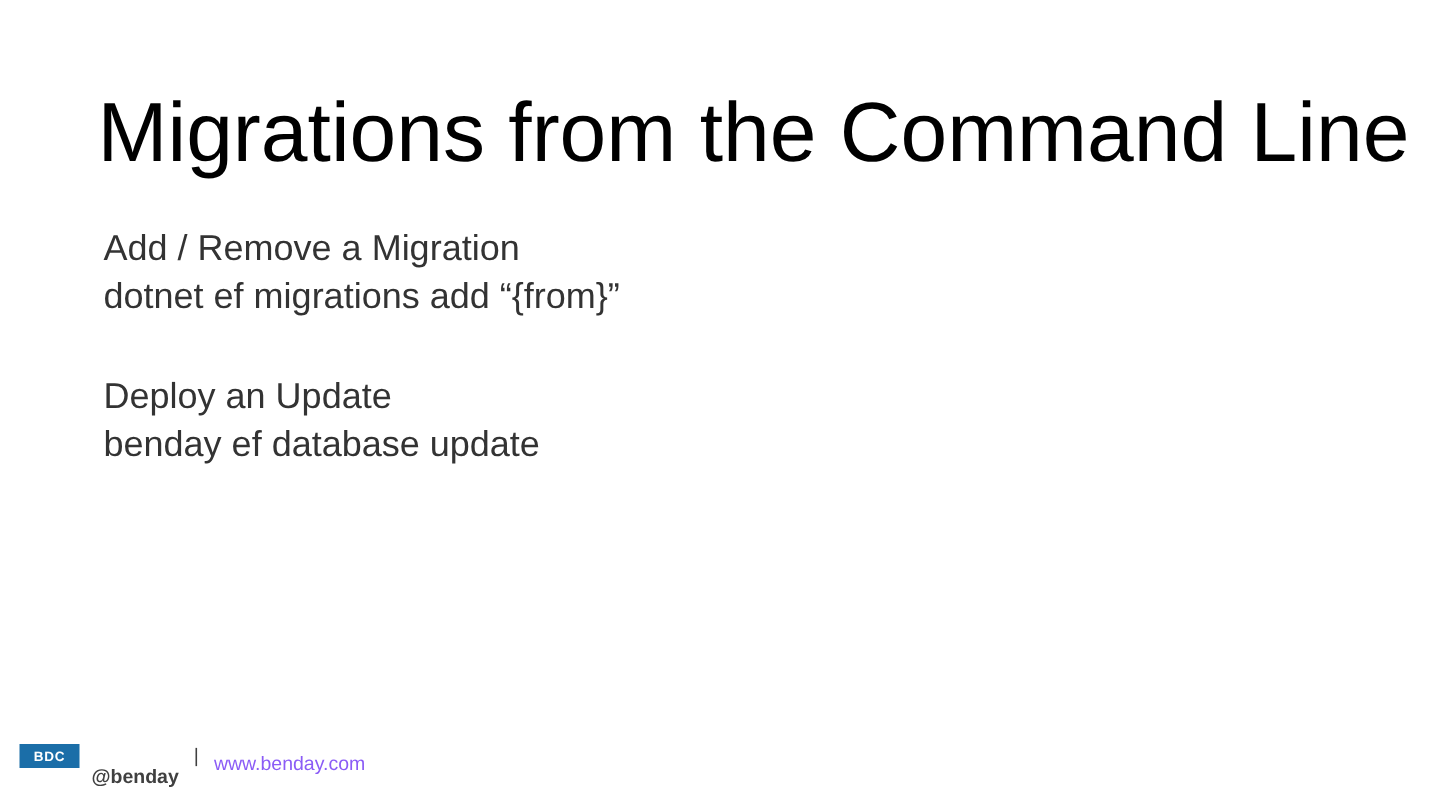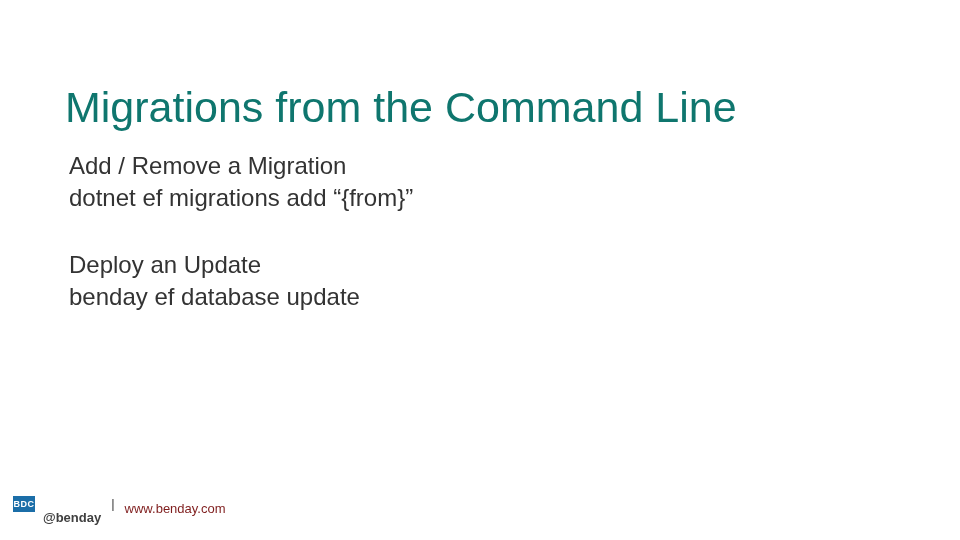--- a/index.html
+++ b/index.html
@@ -1,26 +1,26 @@
 <!DOCTYPE html>
 <html><head>
   <meta charset="utf-8">
   <style>
     * { margin: 0; padding: 0; box-sizing: border-box; }
     html, body { width: 960px; height: 540px; background: #fff; font-family: "Segoe UI", "Segoe UI Light", Arial, sans-serif; color: #222; overflow: hidden; }
     .slide { position: relative; width: 960px; height: 540px; }
-    .title { position: absolute; left: 65px; top: 55px; font-size: 43px; font-weight: 400; letter-spacing: 0px; color: #0f766e; margin-top: 28px; }
+    .title { position: absolute; left: 65px; top: 55px; font-size: 56px; font-weight: 400; letter-spacing: 0px; color: #000000; }
     .body { position: absolute; left: 69px; top: 150px; font-size: 24px; font-weight: 400; line-height: 1.35; color: #333; }
     .body .block { margin-bottom: 34px; }
     .body .line { display: block; }
     .footer { position: absolute; left: 13px; bottom: 15px; display: flex; align-items: center; gap: 8px; }
-    .logo { width: 22px; height: 16px; background: #1b6ea8; color: #fff; font-size: 9px; font-weight: 700; display: flex; align-items: center; justify-content: center; letter-spacing: 0.5px; font-family: Arial, sans-serif; }
+    .logo { width: 40px; height: 16px; background: #1b6ea8; color: #fff; font-size: 9px; font-weight: 700; display: flex; align-items: center; justify-content: center; letter-spacing: 0.5px; font-family: Arial, sans-serif; }
     .handle { font-size: 13px; font-weight: 600; color: #404040; margin-top: 28px; }
     .sep { font-size: 13px; color: #404040; margin: 0 2px; font-weight: 400; }
-    .url { font-size: 13px; color: #7f1d1d; font-weight: 400; margin-top: 10px; }
+    .url { font-size: 13px; color: #8b5cf6; font-weight: 400; margin-top: 10px; }
   </style>
 </head>
 <body>
 
 <div class="slide">
   <h1 class="title">Migrations from the Command Line</h1>
 
   <div class="body">
     <div class="block">
       <span class="line">Add / Remove a Migration</span>

